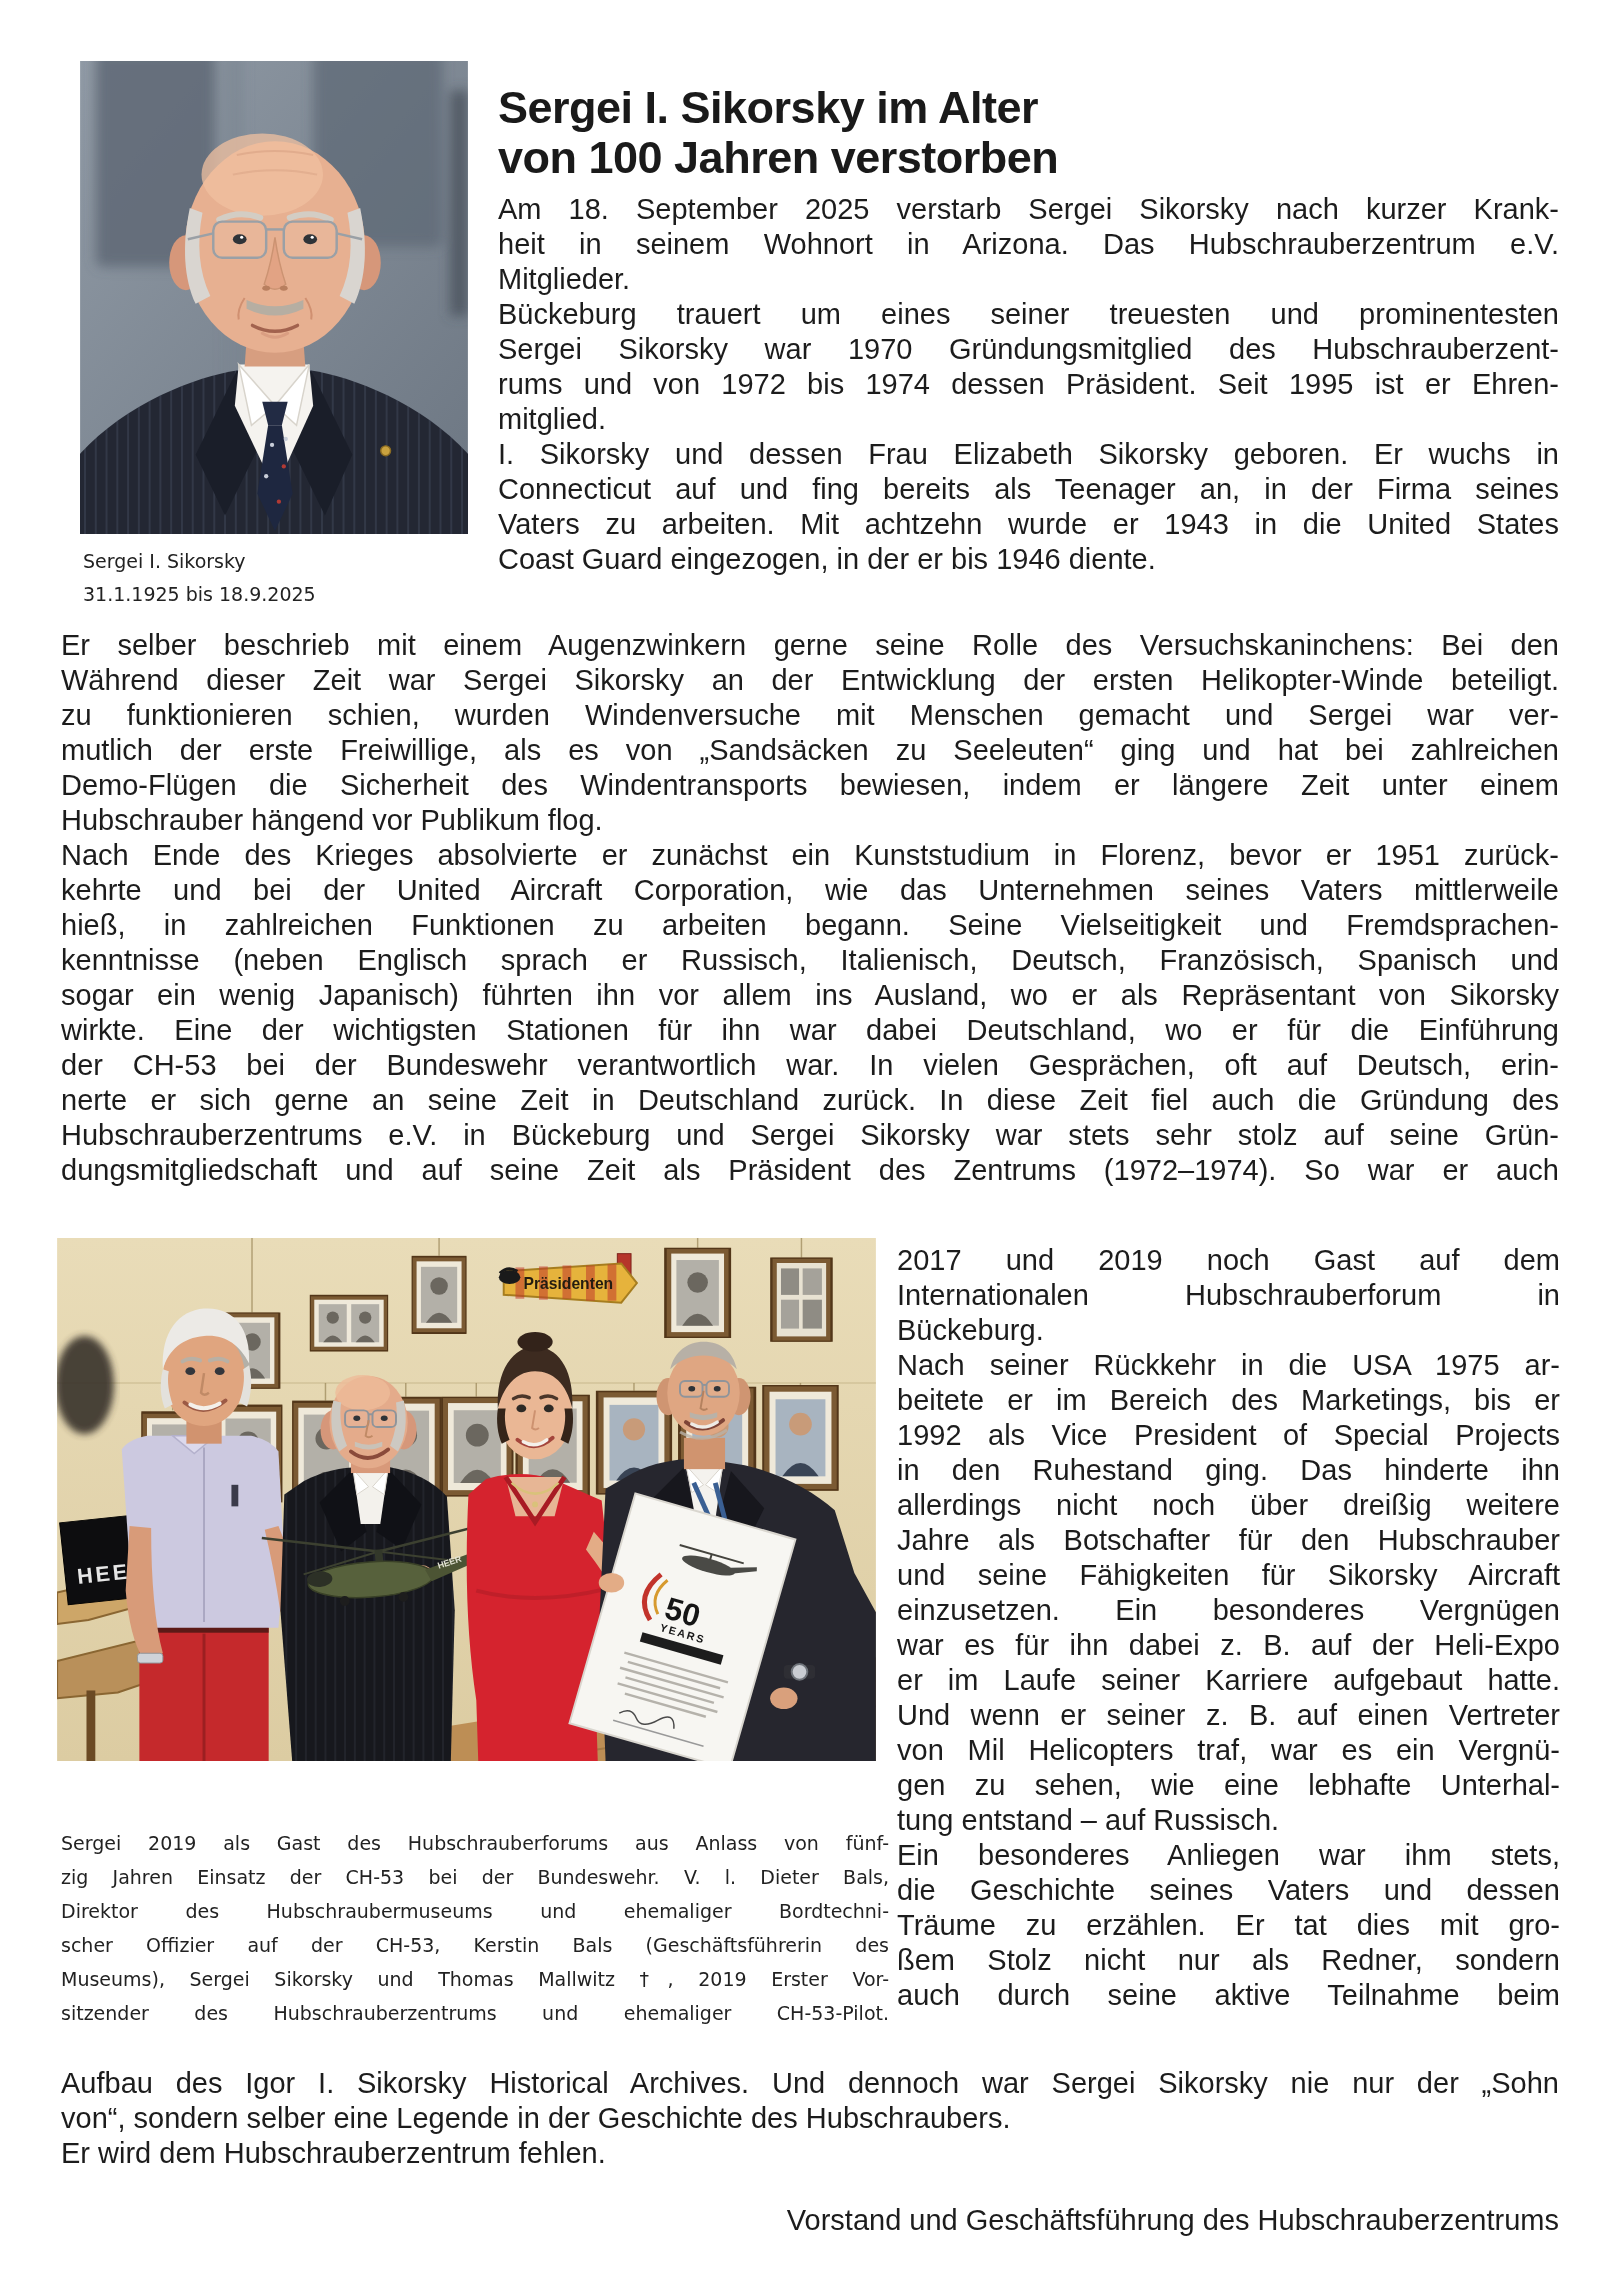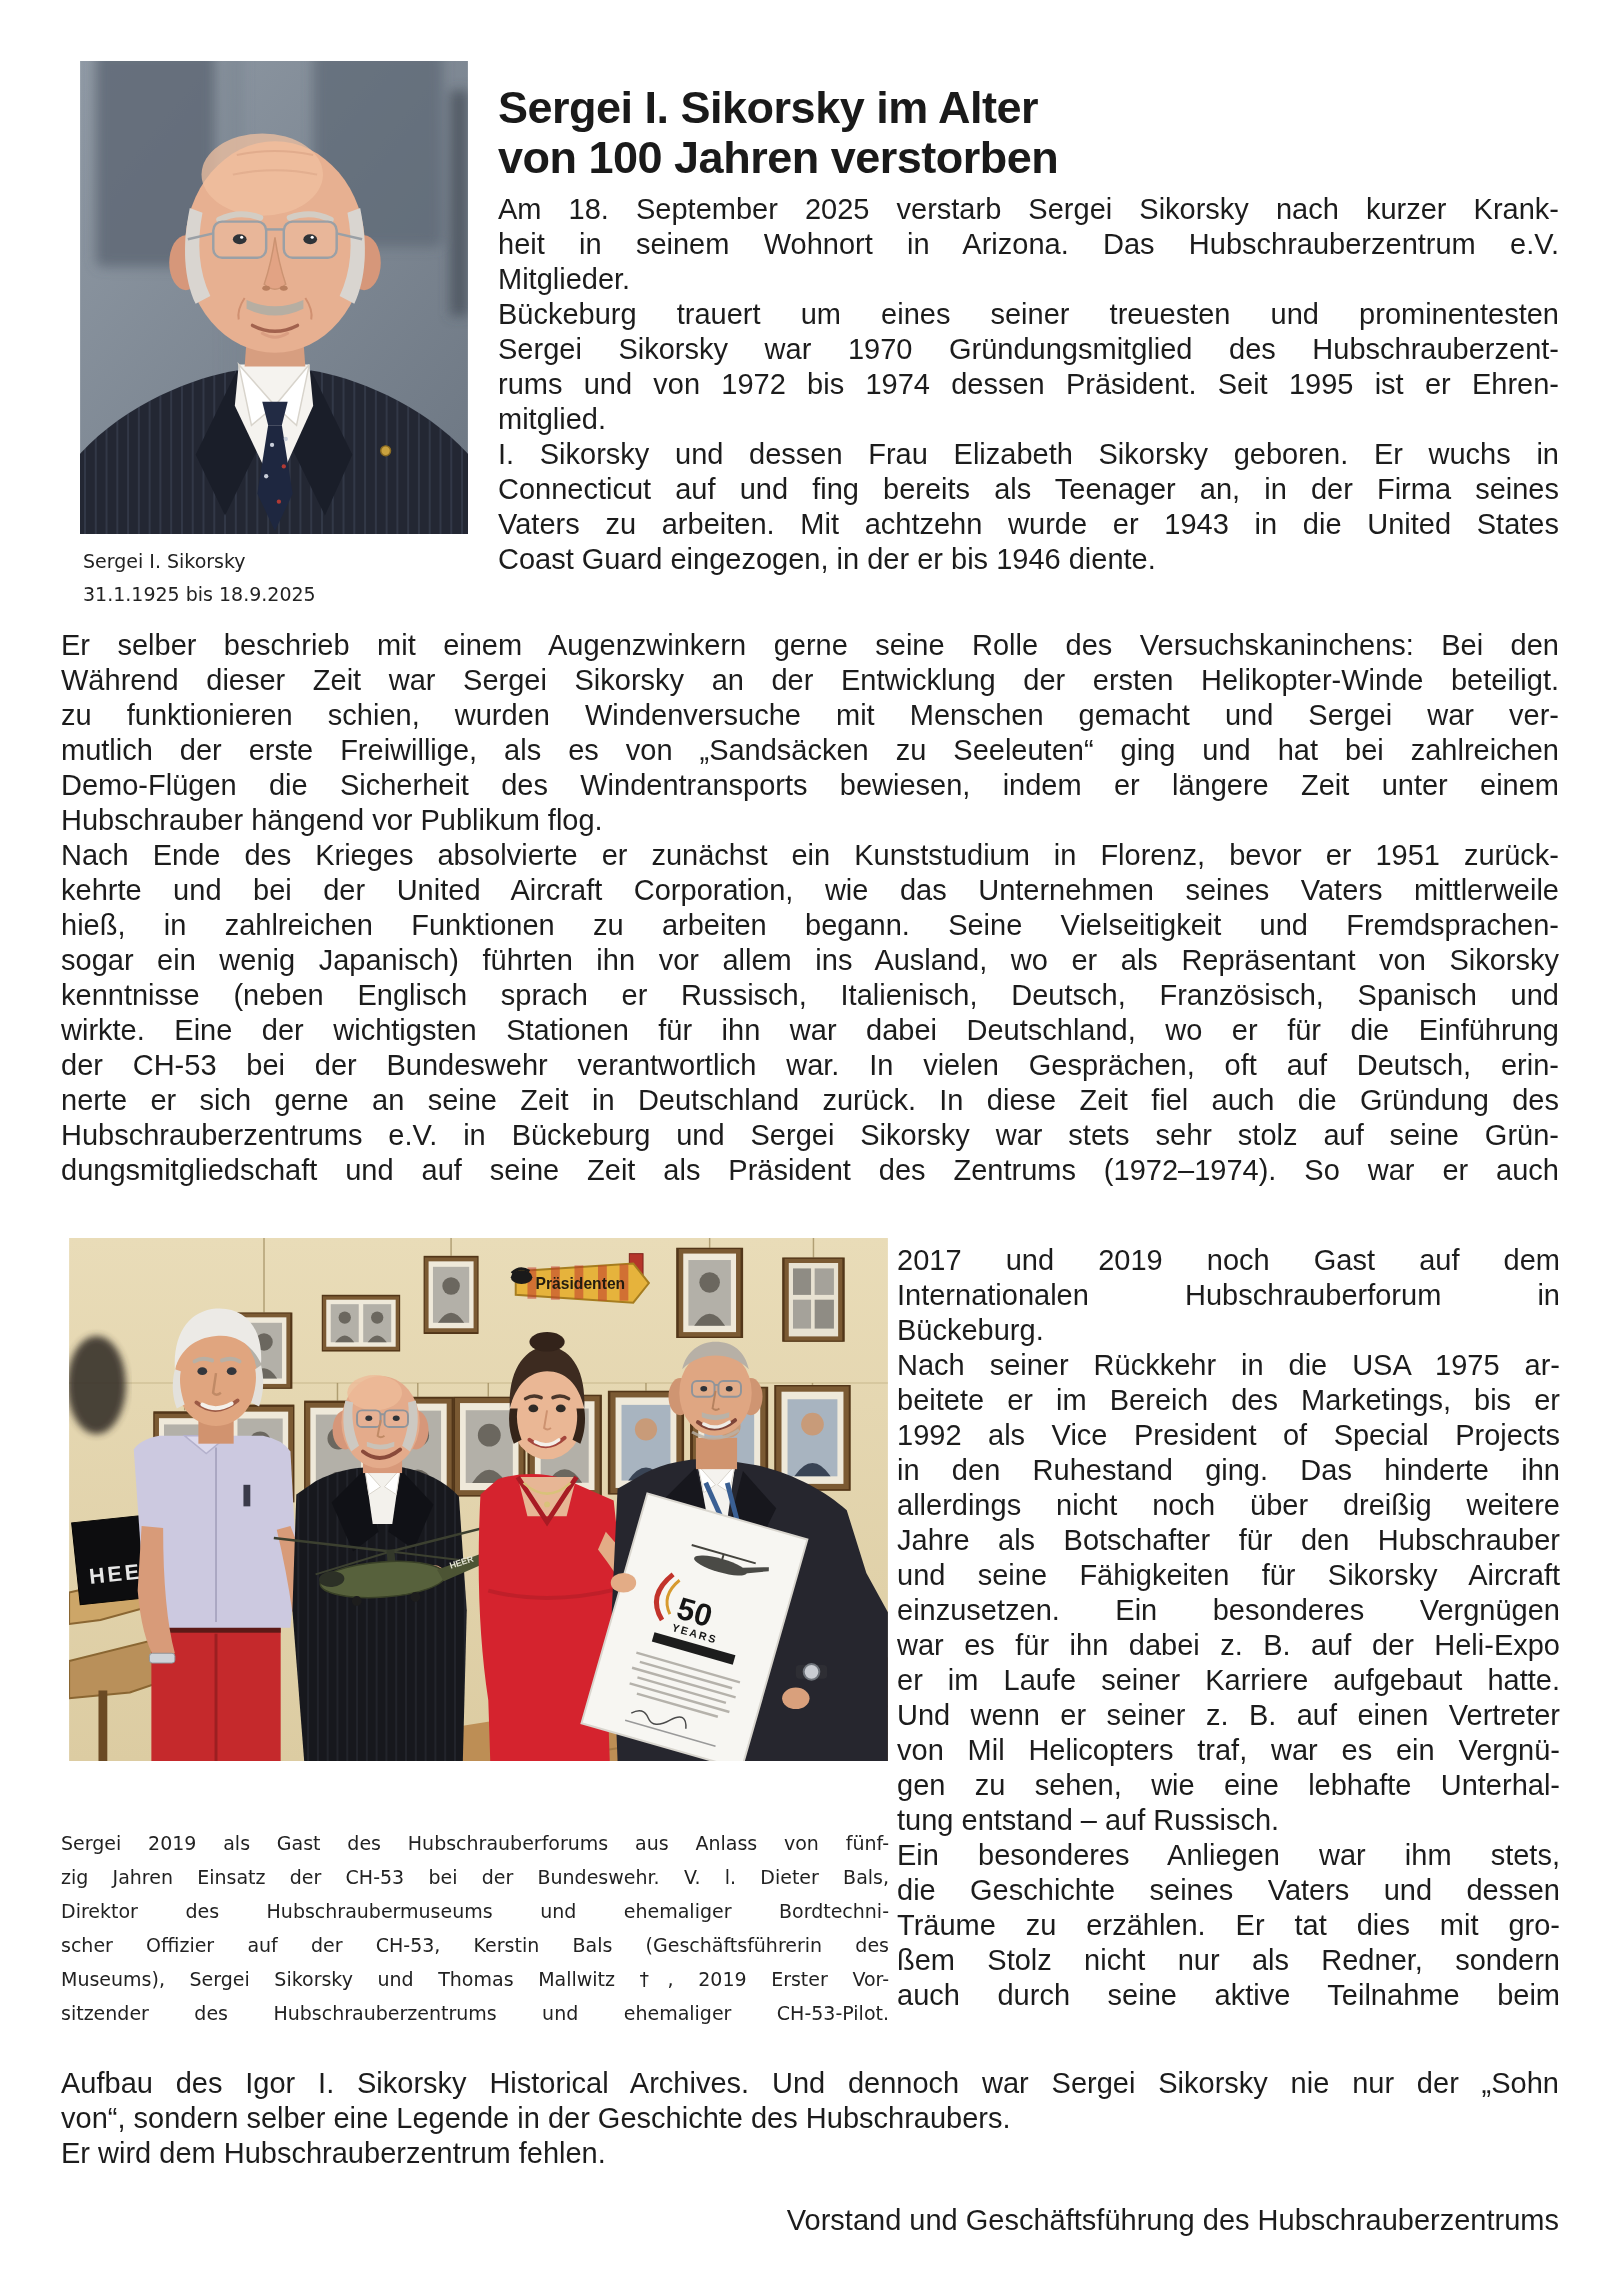--- a/index.html
+++ b/index.html
@@ -32,21 +32,21 @@
   .caption{font-family:"DejaVu Sans", sans-serif;font-size:19px;line-height:33px;color:#222;}
   .caption1{left:83px;top:545px;width:392px;}
   .caption2{left:61px;top:1826px;width:828px;line-height:34px;}
   
   .footer{
     left:61px;top:2203px;width:1498px;
     font-size:29px;line-height:35px;text-align:right;color:#1c1c1c;
   }
   figure{margin:0;padding:0;}
   .photo1{left:80px;top:61px;width:388px;height:473px;}
-  .photo2{left:69px;top:1238px;width:677px;height:523px;}
+  .photo2{left:57px;top:1238px;width:677px;height:523px;}
   svg{display:block;}
 </style>
 </head>
 <body>
 
 <div class="page">
 
   <figure class="abs photo1">
     <svg width="388" height="473" viewBox="0 0 396 483">
       <defs>
@@ -160,22 +160,22 @@
         <div class="line">Während dieser Zeit war Sergei Sikorsky an der Entwicklung der ersten Helikopter-Winde beteiligt.</div>
         <div class="line">zu funktionieren schien, wurden Windenversuche mit Menschen gemacht und Sergei war ver-</div>
         <div class="line">mutlich der erste Freiwillige, als es von „Sandsäcken zu Seeleuten“ ging und hat bei zahlreichen</div>
         <div class="line">Demo-Flügen die Sicherheit des Windentransports bewiesen, indem er längere Zeit unter einem</div>
         <div class="line last">Hubschrauber hängend vor Publikum flog.</div>
       </div>
       <div class="para">
         <div class="line">Nach Ende des Krieges absolvierte er zunächst ein Kunststudium in Florenz, bevor er 1951 zurück-</div>
         <div class="line">kehrte und bei der United Aircraft Corporation, wie das Unternehmen seines Vaters mittlerweile</div>
         <div class="line">hieß, in zahlreichen Funktionen zu arbeiten begann. Seine Vielseitigkeit und Fremdsprachen-</div>
+        <div class="line">kenntnisse (neben Englisch sprach er Russisch, Italienisch, Deutsch, Französisch, Spanisch und</div>
         <div class="line">sogar ein wenig Japanisch) führten ihn vor allem ins Ausland, wo er als Repräsentant von Sikorsky</div>
-        <div class="line">kenntnisse (neben Englisch sprach er Russisch, Italienisch, Deutsch, Französisch, Spanisch und</div>
         <div class="line">wirkte. Eine der wichtigsten Stationen für ihn war dabei Deutschland, wo er für die Einführung</div>
         <div class="line">der CH-53 bei der Bundeswehr verantwortlich war. In vielen Gesprächen, oft auf Deutsch, erin-</div>
         <div class="line">nerte er sich gerne an seine Zeit in Deutschland zurück. In diese Zeit fiel auch die Gründung des</div>
         <div class="line">Hubschrauberzentrums e.V. in Bückeburg und Sergei Sikorsky war stets sehr stolz auf seine Grün-</div>
         <div class="line">dungsmitgliedschaft und auf seine Zeit als Präsident des Zentrums (1972–1974). So war er auch</div>
       </div>
     </div>
 
   <figure class="abs photo2">
     <svg width="819" height="523" viewBox="0 0 836 534">

